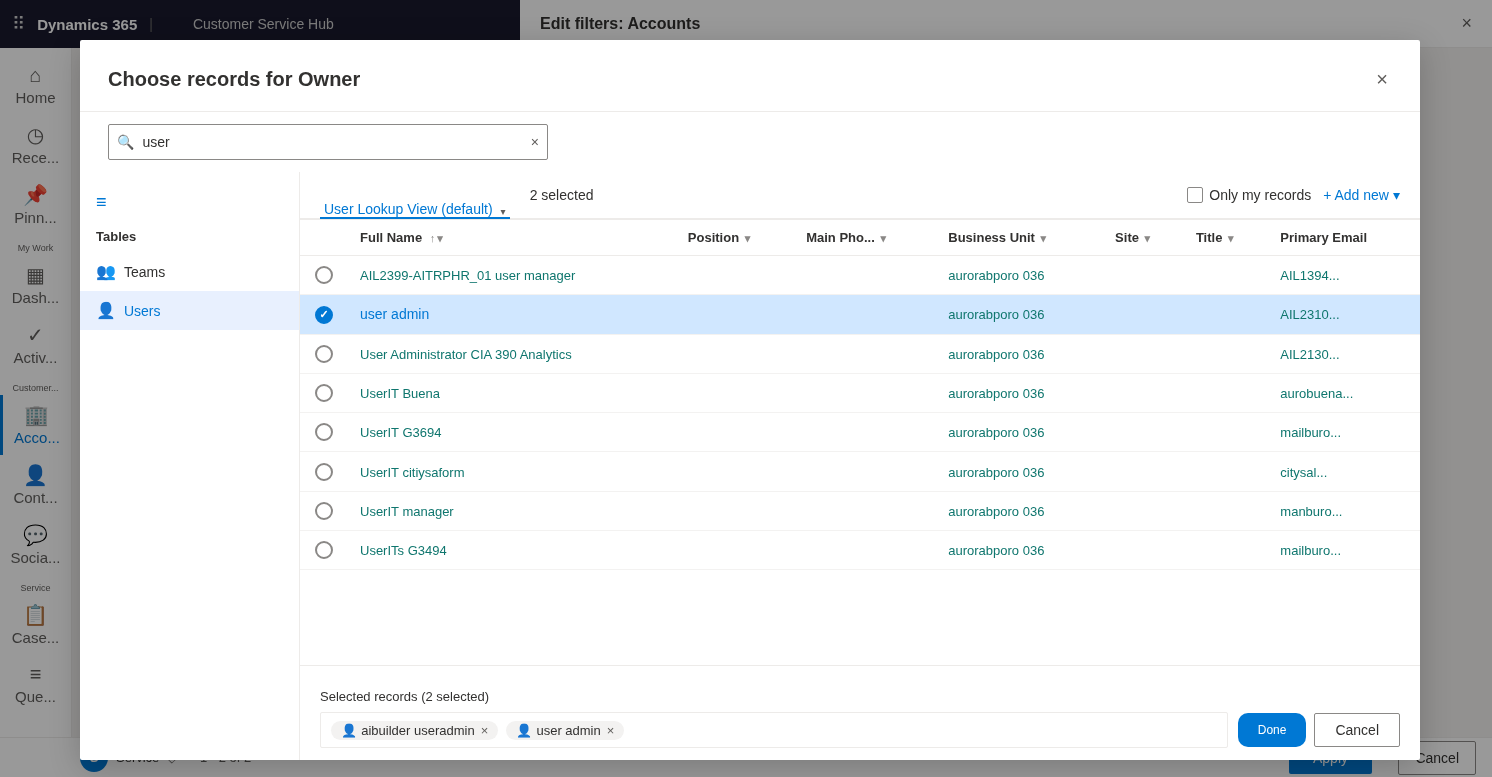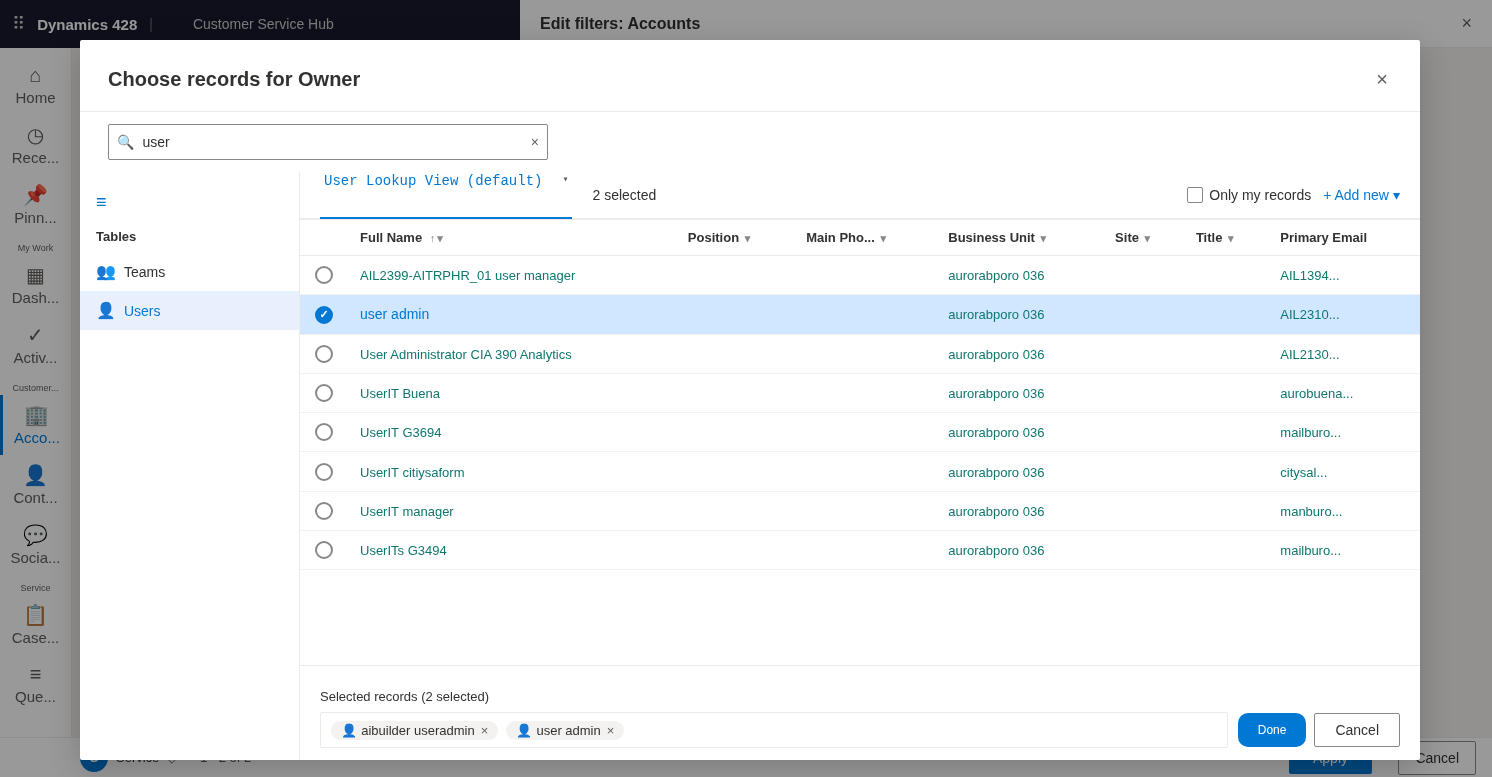--- a/index.html
+++ b/index.html
@@ -103,23 +103,23 @@
 
     
     .right-panel { flex: 1; display: flex; flex-direction: column; overflow: hidden; }
 
     
     .view-toolbar {
       display: flex; align-items: center; padding: 0 20px; height: 48px;
       border-bottom: 2px solid #edebe9; gap: 16px;
     }
     .view-tab {
-      display: flex; align-items: flex-start; gap: 20px; padding: 0 4px;
+      display: flex; align-items: flex-end; gap: 8px; padding: 0 4px;
       height: 46px; cursor: pointer; color: #323130; font-size: 14px;
-      border-bottom: 2px solid transparent; position: relative; top: 1px; font-family: Liberation Mono, monospace;
+      border-bottom: 2px solid transparent; position: relative; top: 1px;
     }
     .view-tab.active { color: #0078d4; border-bottom-color: #0078d4; }
     .chevron-down { font-size: 10px; color: #605e5c; }
     .selected-badge {
       font-size: 14px; color: #323130; margin-left: 4px;
     }
     .toolbar-right { margin-left: auto; display: flex; align-items: center; gap: 12px; }
     .only-my-wrap { display: flex; align-items: center; gap: 6px; cursor: pointer; }
     .checkbox-sq {
       width: 16px; height: 16px; border: 1.5px solid #8a8886; border-radius: 2px; background: #fff;
@@ -205,21 +205,21 @@
       border: 1px solid #8a8886; padding: 8px 16px; font-size: 14px; cursor: pointer; border-radius: 2px;
     }
   </style>
 </head>
 <body>
 
 <div class="app-bg"></div>
 
 <div class="top-nav">
   <span class="top-nav-dots">⠿</span>
-  <span class="top-nav-title">Dynamics 428</span>
+  <span class="top-nav-title">Dynamics 365</span>
   <span class="top-nav-sep">|</span>
   <span class="top-nav-sub">Customer Service Hub</span>
 </div>
 
 <div class="edit-filters-bar">
   <span class="edit-filters-title">Edit filters: Accounts</span>
   <span class="edit-filters-close">×</span>
 </div>
 
 <div class="sidebar">

